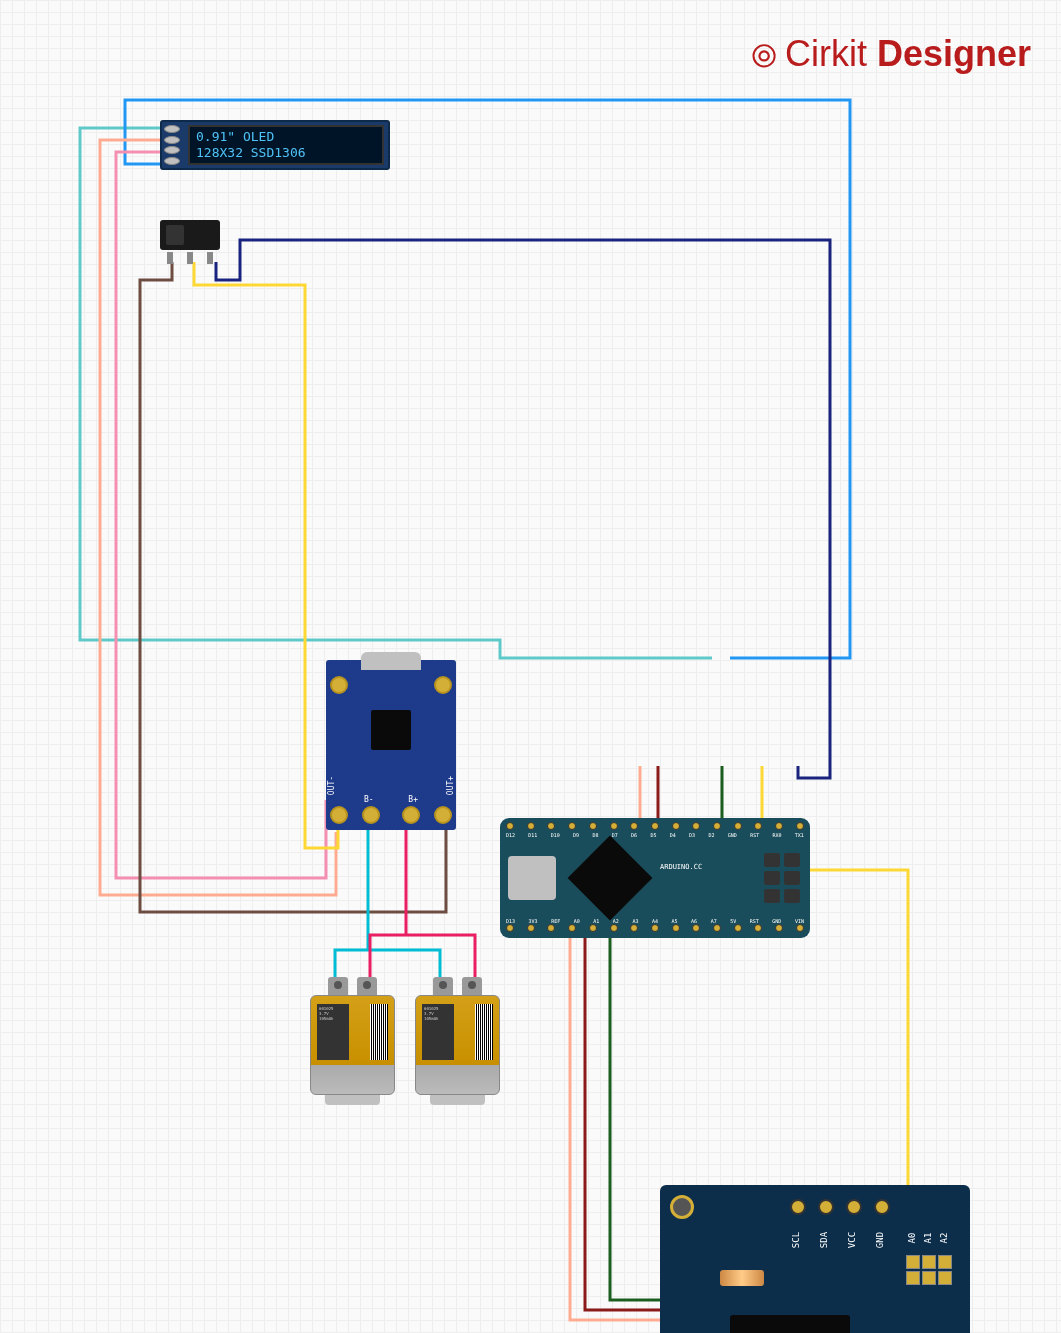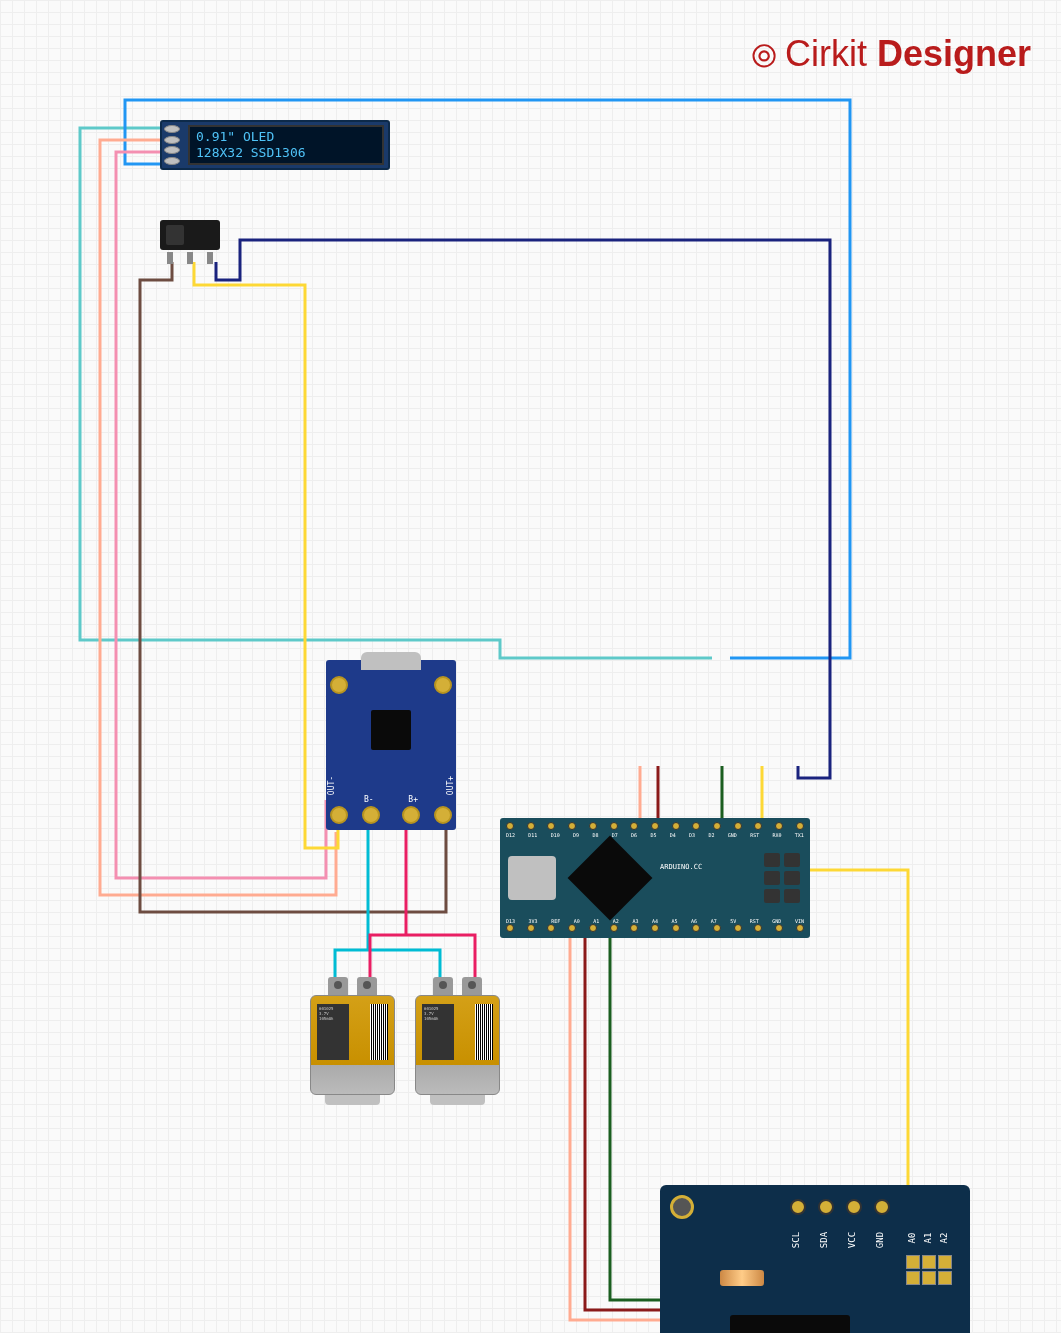--- a/index.html
+++ b/index.html
@@ -173,21 +173,21 @@
       font-family: monospace;
     }
     
     
     .nano {
       top: 648px;
       left: 500px;
       width: 310px;
       height: 120px;
       background: #1a4d5c;
-      border-radius: 3px;
+      border-radius: 9px;
       position: relative;
     }
     .nano-usb {
       position: absolute;
       left: 8px;
       top: 38px;
       width: 48px;
       height: 44px;
       background: #c0c0c0;
       border-radius: 4px;

